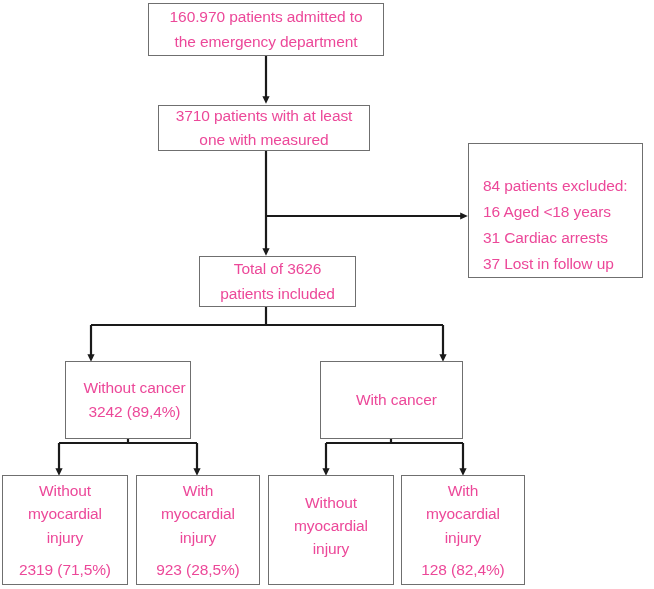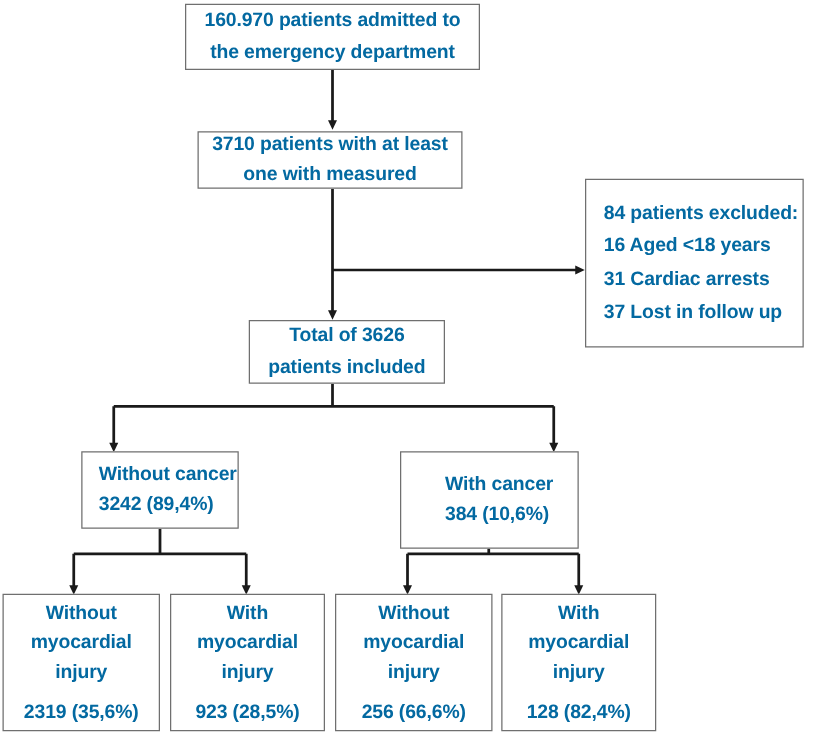--- a/index.html
+++ b/index.html
@@ -28,34 +28,33 @@
   .node {
     position: absolute;
     border: 1.5px solid #6f6f6f;
     background: #ffffff;
     display: flex;
     flex-direction: column;
     justify-content: center;
     align-items: center;
     font-size: 15.5px;
     line-height: 1.55;
-    color: #0369a1;
+    color: #ec4899;
     letter-spacing: -0.1px;
     z-index: 2;
-    font-weight: bold;
   }
   .node .ln { display: block; white-space: nowrap; }
   .node.left-align {
     align-items: flex-start;
     padding-left: 13px;
   }
   .node.excl {
     align-items: flex-start;
     padding-left: 14px;
-    justify-content: center;
+    justify-content: flex-end;
     font-size: 15.5px;
   }
   .node.excl .ln { padding: 1px 0; }
   .node.leaf { font-size: 15.5px; line-height: 1.5; justify-content: center; }
   .node.leaf .gap { height: 9px; }
 </style>
 </head>
 <body>
 
 <div id="canvas">
@@ -106,52 +105,50 @@
     <span class="ln">16 Aged &lt;18 years</span>
     <span class="ln">31 Cardiac arrests</span>
     <span class="ln">37 Lost in follow up</span>
   </div>
 
   <div class="node" style="left:199px; top:256px; width:157px; height:51px;">
     <span class="ln">Total of 3626</span>
     <span class="ln">patients included</span>
   </div>
 
-  <div class="node left-align" style="left:65px; top:361px; width:126px; height:62px;">
+  <div class="node left-align" style="left:65px; top:361px; width:126px; height:78px;align-items:center;">
     <span class="ln">Without cancer</span>
     <span class="ln">3242 (89,4%)</span>
   </div>
 
   <div class="node left-align" style="left:320px; top:361px; width:143px; height:78px; padding-left:35px;">
     <span class="ln">With cancer</span>
-    <span class="ln">384 (10,6%)</span>
   </div>
 
   <div class="node leaf" style="left:2px; top:475px; width:126px; height:110px;">
     <span class="ln">Without</span>
     <span class="ln">myocardial</span>
     <span class="ln">injury</span>
     <span class="gap"></span>
-    <span class="ln">2319 (35,6%)</span>
+    <span class="ln">2319 (71,5%)</span>
   </div>
 
   <div class="node leaf" style="left:136px; top:475px; width:124px; height:110px;">
     <span class="ln">With</span>
     <span class="ln">myocardial</span>
     <span class="ln">injury</span>
     <span class="gap"></span>
     <span class="ln">923 (28,5%)</span>
   </div>
 
   <div class="node leaf" style="left:268px; top:475px; width:126px; height:110px;">
     <span class="ln">Without</span>
     <span class="ln">myocardial</span>
     <span class="ln">injury</span>
     <span class="gap"></span>
-    <span class="ln">256 (66,6%)</span>
   </div>
 
   <div class="node leaf" style="left:401px; top:475px; width:124px; height:110px;">
     <span class="ln">With</span>
     <span class="ln">myocardial</span>
     <span class="ln">injury</span>
     <span class="gap"></span>
     <span class="ln">128 (82,4%)</span>
   </div>
 

